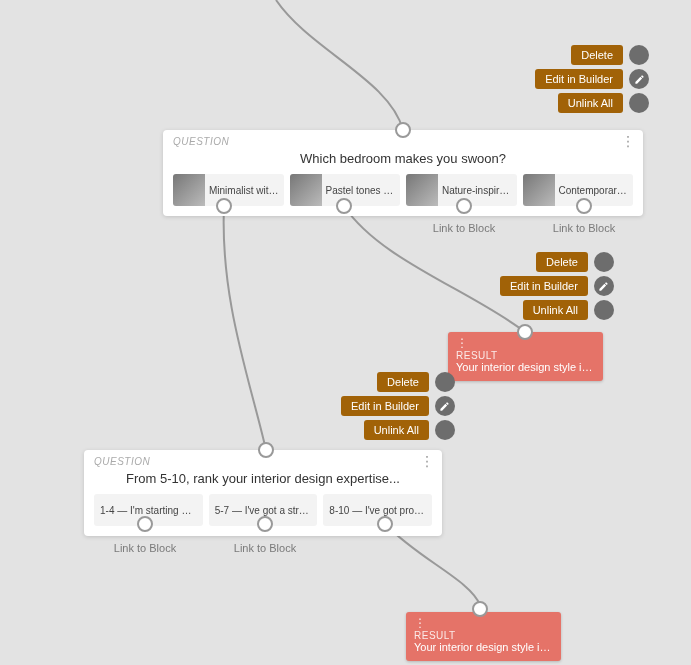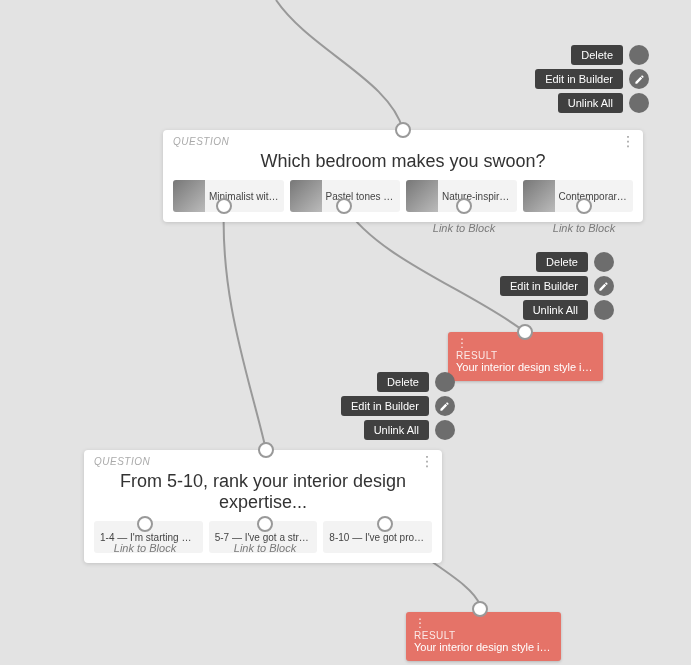--- a/index.html
+++ b/index.html
@@ -26,21 +26,21 @@
   }
   .card .type-label {
     font-size: 10px;
     letter-spacing: 0.5px;
     color: #aaa;
     text-transform: uppercase;
     margin-bottom: 4px;
     font-style: italic;
   }
   .card .title {
-    font-size: 18px;
+    font-size: 13px;
     text-align: center;
     margin-bottom: 8px;
     color: #333;
   }
   .card .menu {
     position: absolute;
     top: 6px; right: 8px;
     color: #999;
     font-size: 14px;
     line-height: 10px;
@@ -111,34 +111,33 @@
     border-radius: 50%;
     transform: translate(-50%,-50%);
   }
 
   .link-label {
     position: absolute;
     font-size: 11px;
     color: #7a7a7a;
     transform: translateX(-50%);
     white-space: nowrap;
-    font-style: italic;
   }
 
   
   .action-cluster { position: absolute; }
   .action-row {
     display: flex;
     align-items: center;
     justify-content: flex-end;
     gap: 6px;
     margin-bottom: 4px;
   }
   .pill {
-    background: #404040;
+    background: #a16207;
     color: #fff;
     font-size: 11px;
     padding: 4px 10px;
     border-radius: 3px;
     cursor: pointer;
     white-space: nowrap;
   }
   .circ-btn {
     width: 20px; height: 20px;
     border-radius: 50%;

